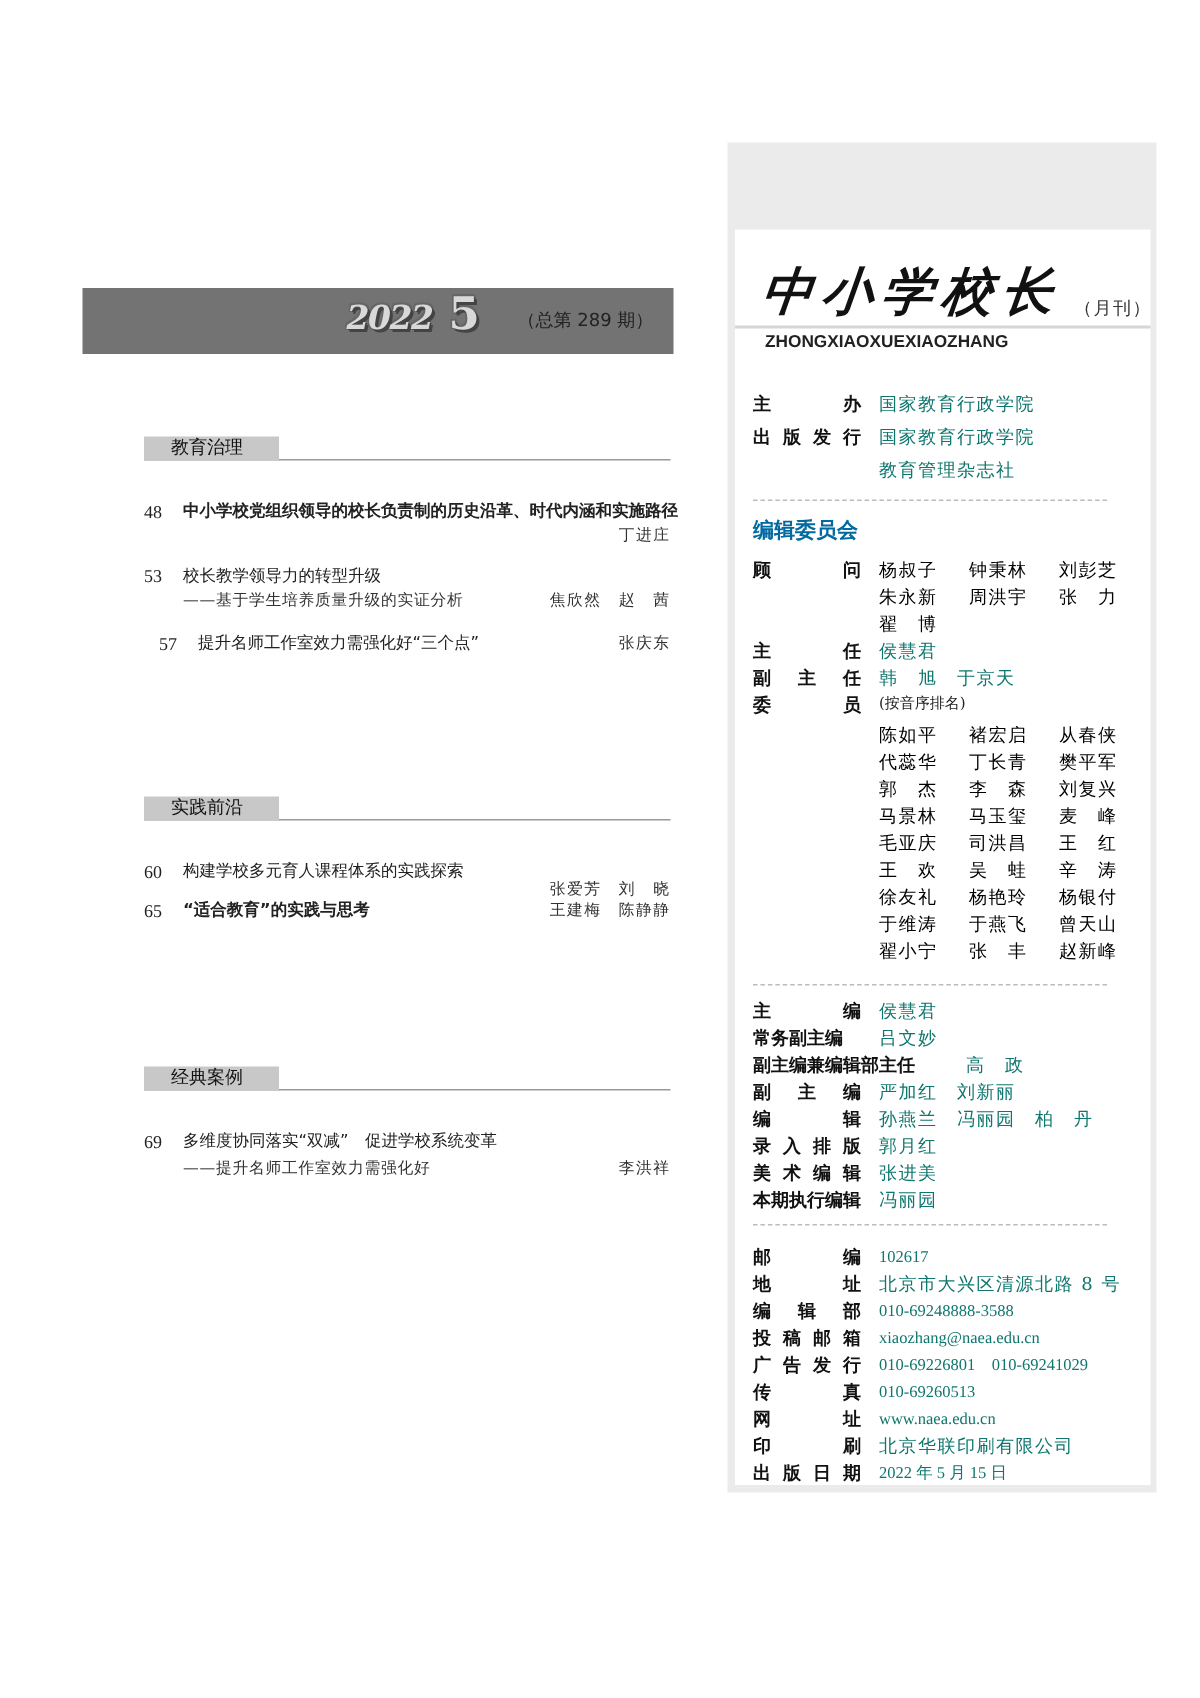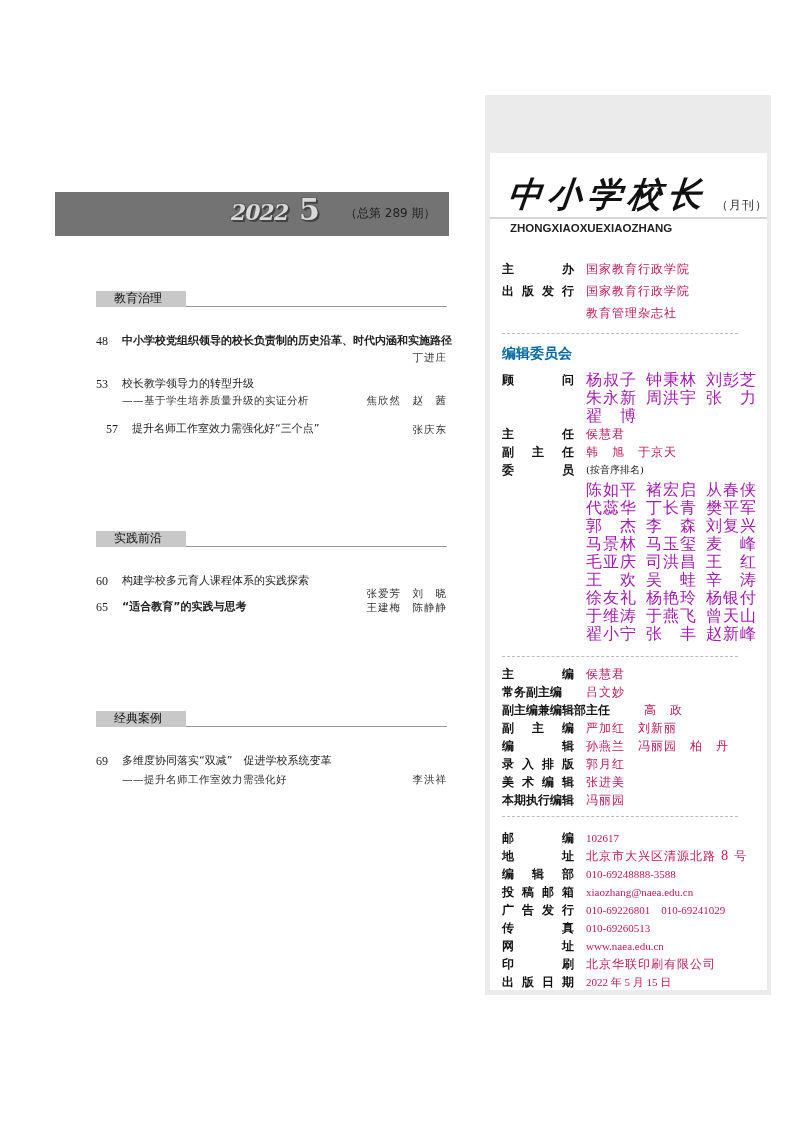--- a/index.html
+++ b/index.html
@@ -90,41 +90,41 @@
     .info-block { position: absolute; left: 502px; width: 260px; }
     .info-row { position: relative; height: 18px; line-height: 18px; white-space: nowrap; }
     .info-label {
       position: absolute; left: 0; width: 72px;
       font-family: "DejaVu Sans", sans-serif; font-weight: bold; font-size: 12px; color: #111;
       display: flex; justify-content: space-between;
     }
     .info-label span { display: inline-block; }
     .info-value {
       position: absolute; left: 84px;
-      font-family: "DejaVu Serif", serif; font-size: 12px; color: #be185d; letter-spacing: 1px;
+      font-family: "DejaVu Serif", serif; font-size: 12px; color: #0f766e; letter-spacing: 1px;
     }
     .info-value.latin { font-family: "Liberation Serif", serif; font-size: 11px; letter-spacing: 0; }
     .info-label.wide { width: auto; display: block; }
 
     .dotted-rule {
       position: absolute; left: 502px; width: 236px; height: 0; border-top: 1px dashed #bbb;
     }
 
     .committee-title {
       position: absolute; left: 502px; top: 345px;
       font-family: "DejaVu Sans", sans-serif; font-weight: bold; font-size: 14px; color: #0369a1;
     }
 
     .names-grid {
       position: absolute; left: 586px; width: 180px;
       display: grid; grid-template-columns: 60px 60px 60px; row-gap: 0;
     }
     .name-cell {
       height: 18px; line-height: 18px;
-      font-family: "DejaVu Serif", serif; font-size: 16px; color: #a21caf; letter-spacing: 1px; white-space: nowrap;
+      font-family: "DejaVu Serif", serif; font-size: 12px; color: #000000; letter-spacing: 1px; white-space: nowrap;
     }
     .note {
       font-family: "DejaVu Serif", serif; font-size: 10px; color: #222; letter-spacing: 0;
     }
   </style>
 </head>
 <body>
 
 <div class="issue-bar">
   <span class="issue-year">2022</span>

